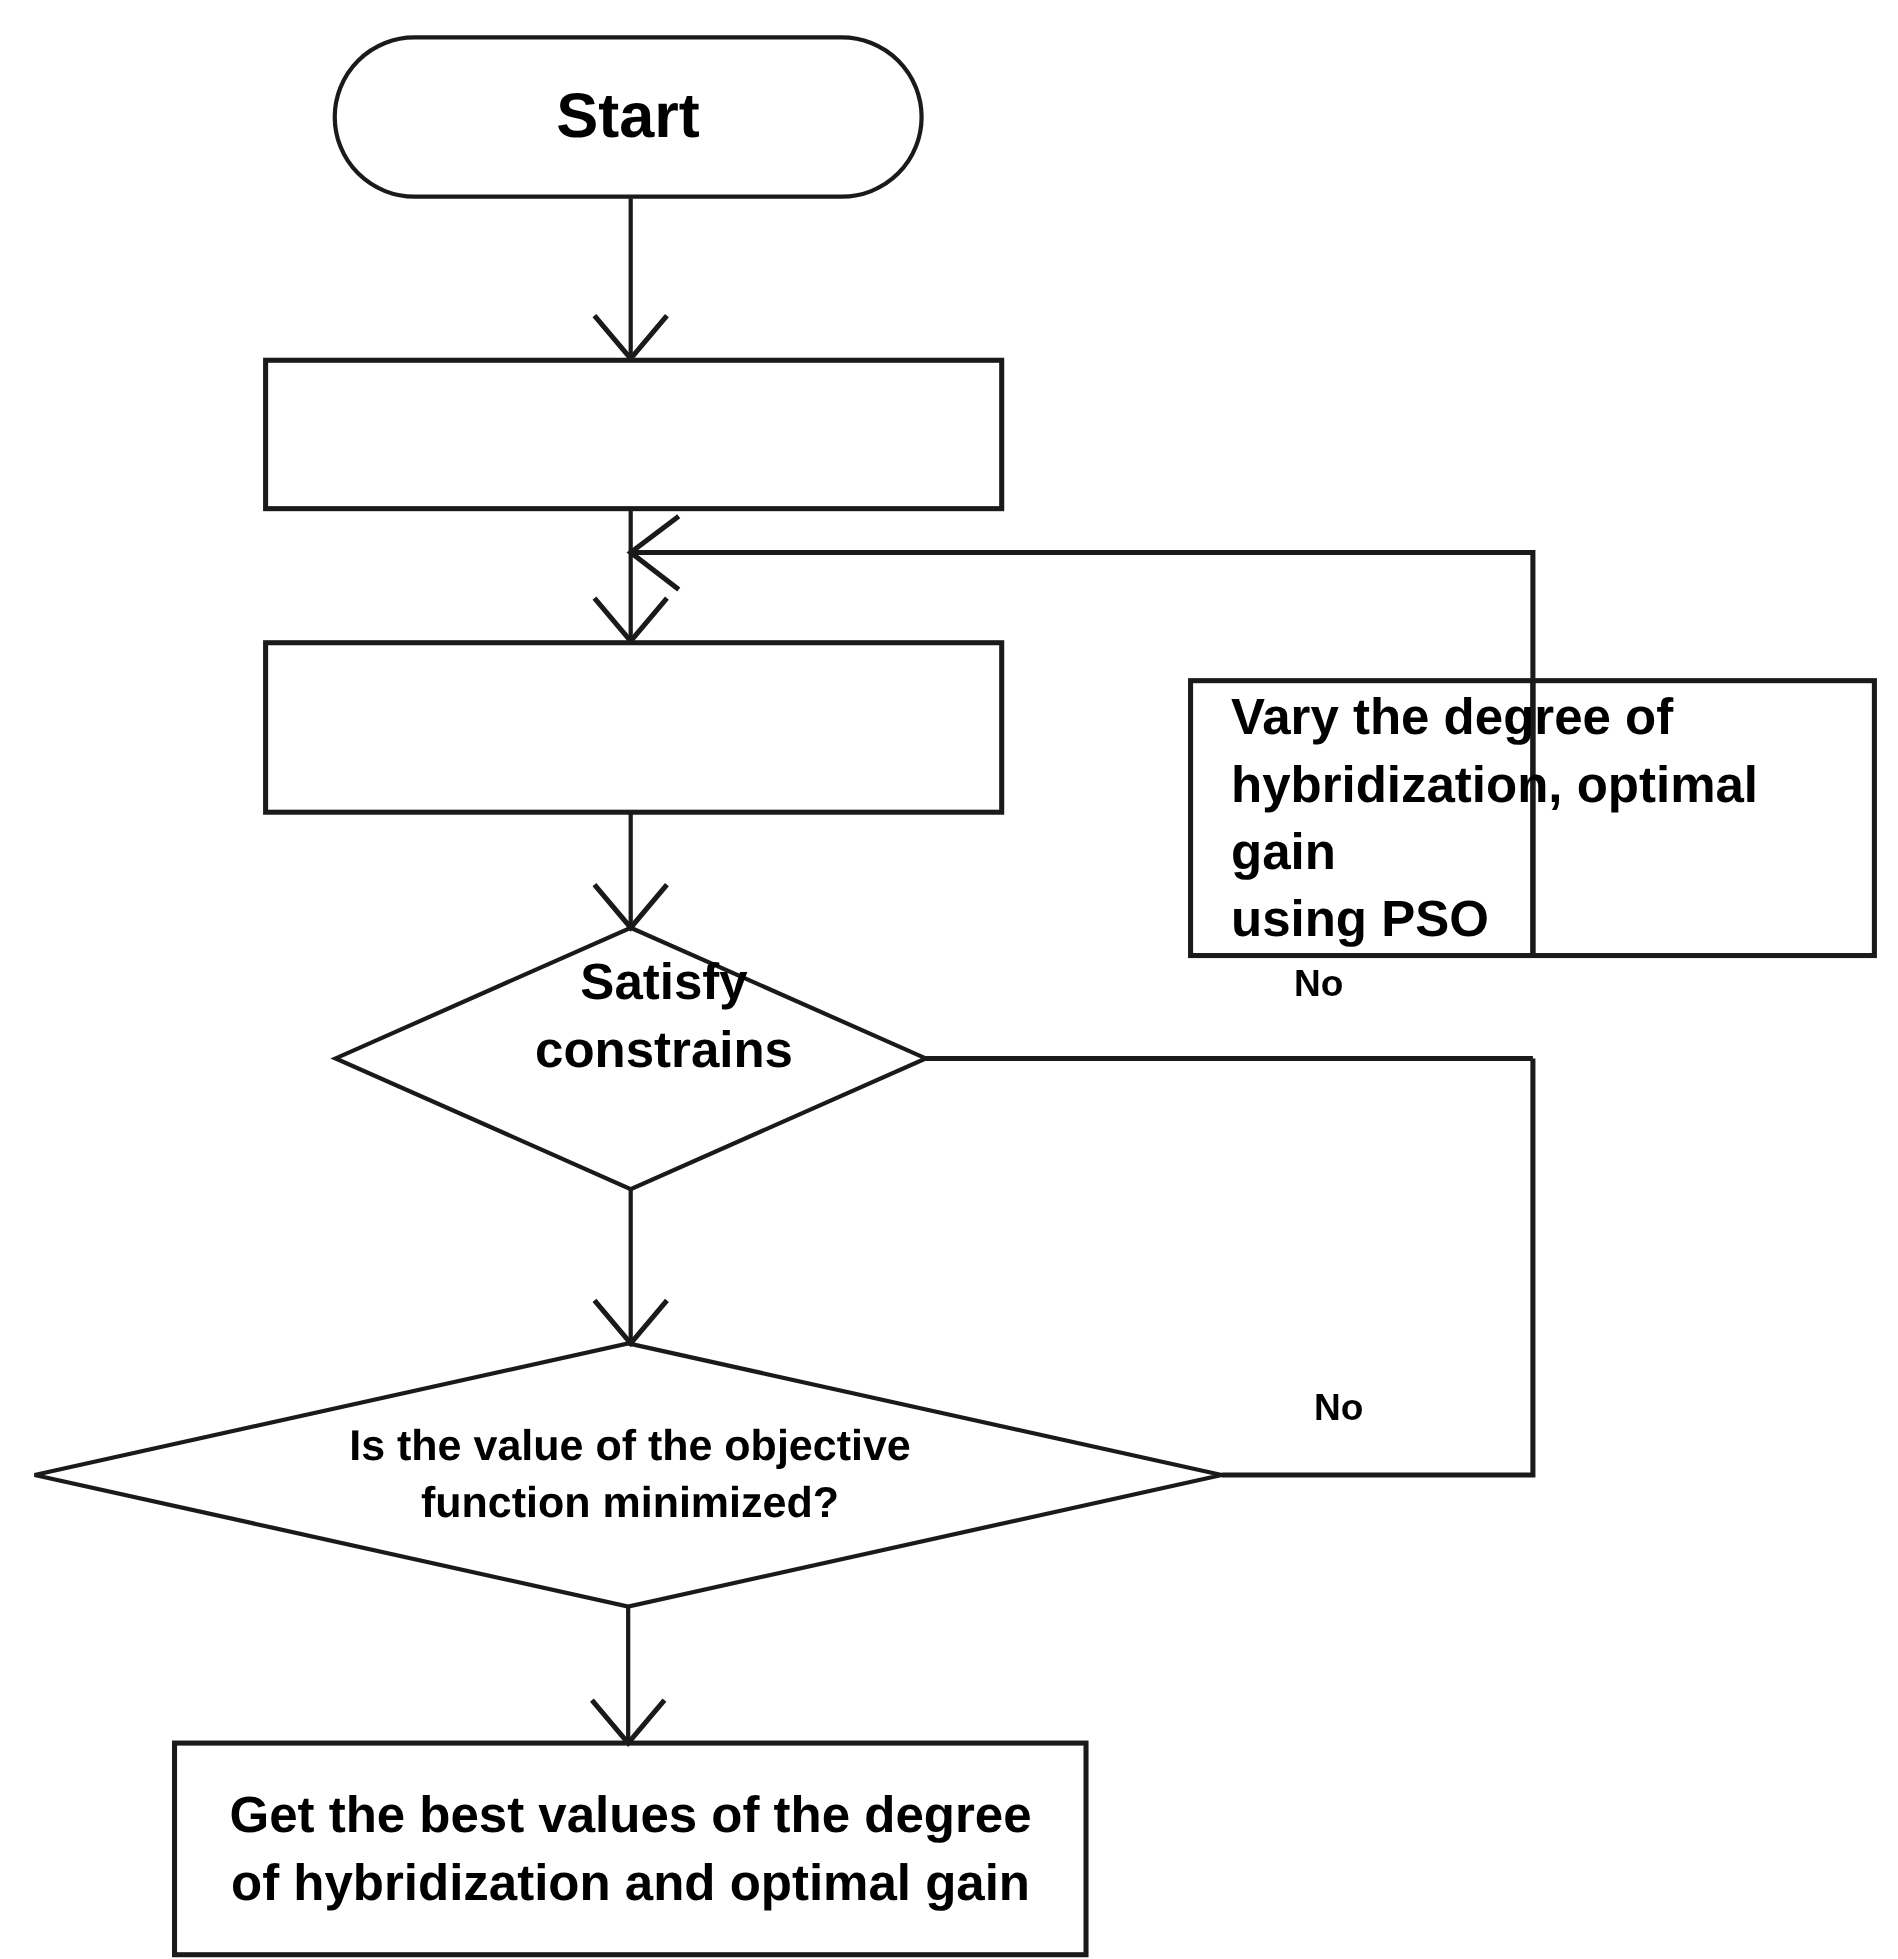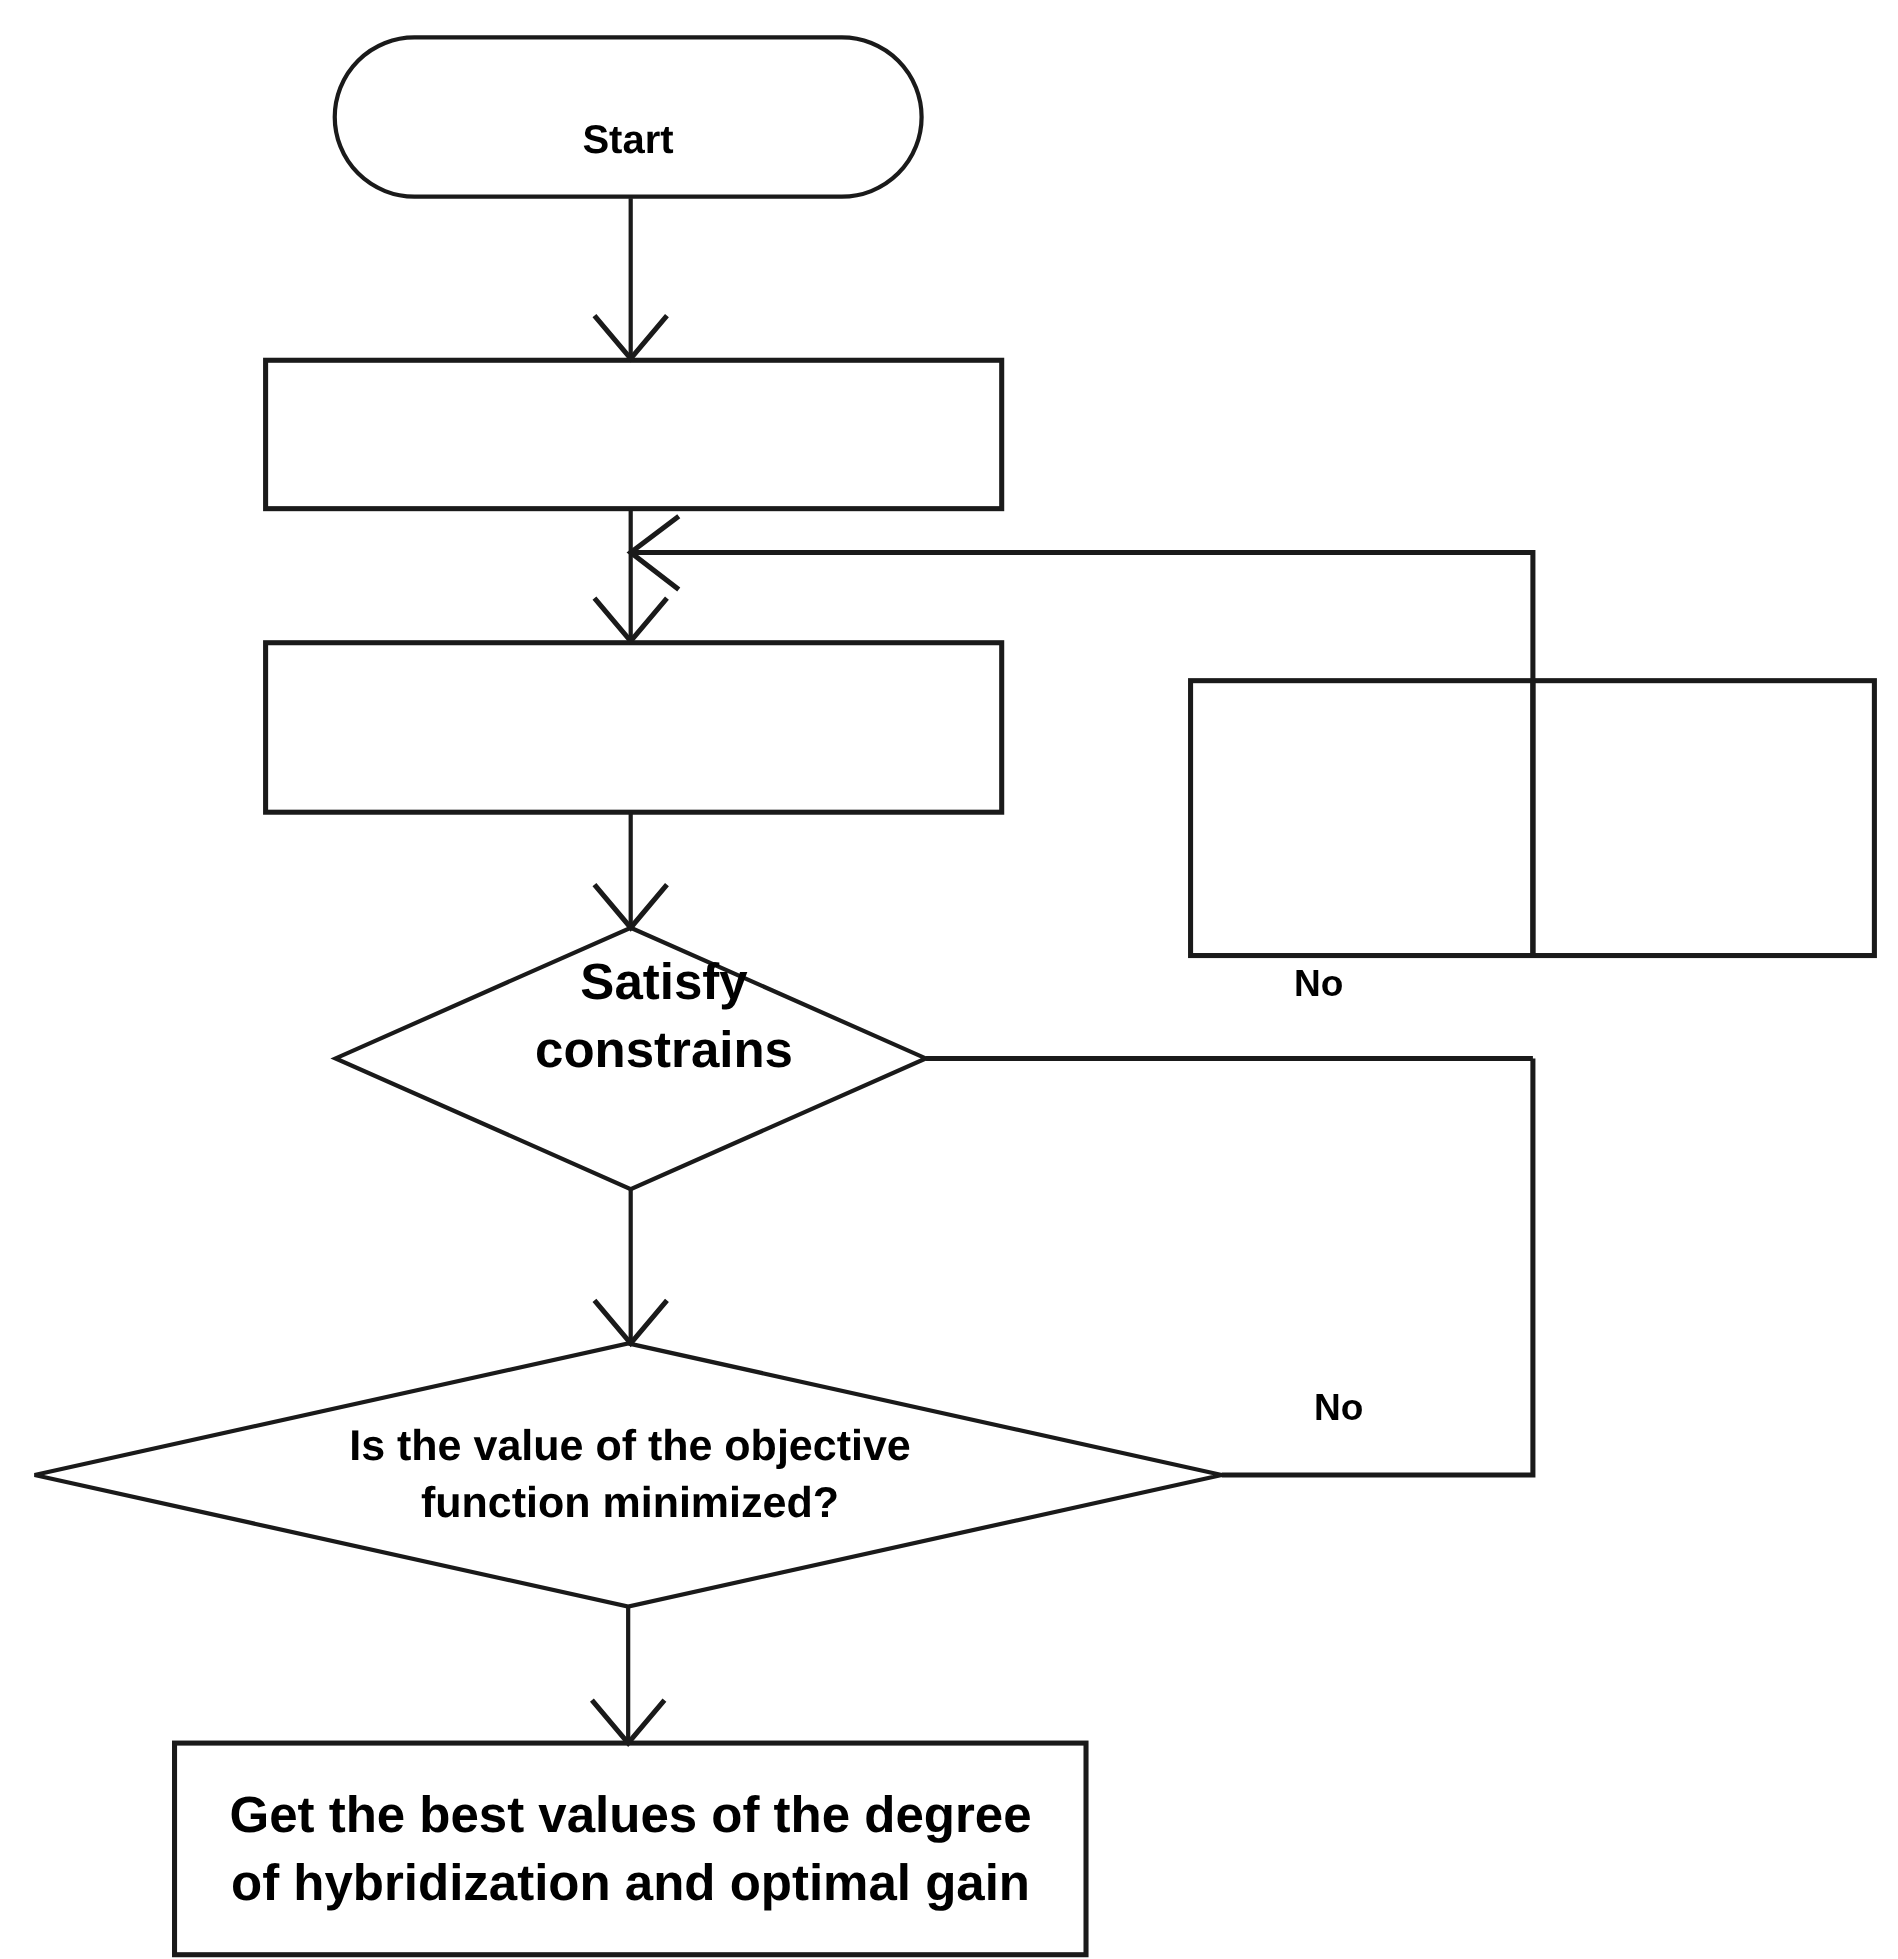--- a/index.html
+++ b/index.html
@@ -28,21 +28,21 @@
     font-family: "Liberation Sans", sans-serif;
     font-weight: 700;
     line-height: 1.32;
     white-space: pre-line;
     text-rendering: geometricPrecision;
     pointer-events: none;
   }
   .t-start {
     left: 333px; top: 35px; width: 590px; height: 163px;
     display: flex; align-items: center; justify-content: center;
-    font-size: 40px; font-weight: 700; margin-top: 24px;
+    font-size: 63px; font-weight: 700;
   }
   .t-init {
     left: 264px; top: 358px; width: 740px; height: 152px;
     display: flex; align-items: center; justify-content: center;
     font-size: 51px;
   }
   .t-sim {
     left: 281px; top: 641px; width: 723px; height: 173px;
     display: flex; align-items: center; justify-content: flex-start;
     font-size: 51px;
@@ -127,20 +127,23 @@
 
       <polyline points="1449,1749 1818,1749 1818,1255" stroke-width="6" fill="none"></polyline>
 
       <line x1="745" y1="1905" x2="745" y2="2067" stroke-width="5"></line>
       <polyline points="702,2016 745,2067 788,2016" stroke-width="6" fill="none"></polyline>
 
     </g>
   </svg>
 
   <div class="node-text t-start">Start</div>
+  <div class="node-text t-vary">Vary the degree of
+hybridization, optimal gain
+using PSO</div>
   <div class="node-text t-satisfy">Satisfy
 constrains</div>
   <div class="node-text t-minimized">Is the value of the objective
 function minimized?</div>
   <div class="node-text t-getbest">Get the best values of the degree
 of hybridization and optimal gain</div>
 
   <div class="edge-label lbl-no1">No</div>
   <div class="edge-label lbl-no2">No</div>
 

